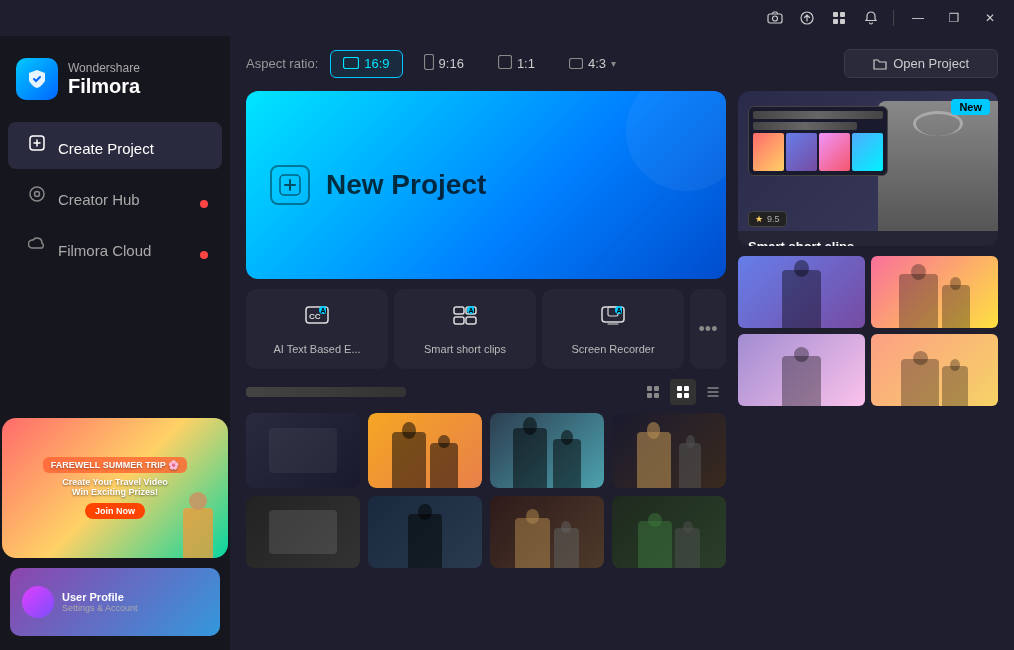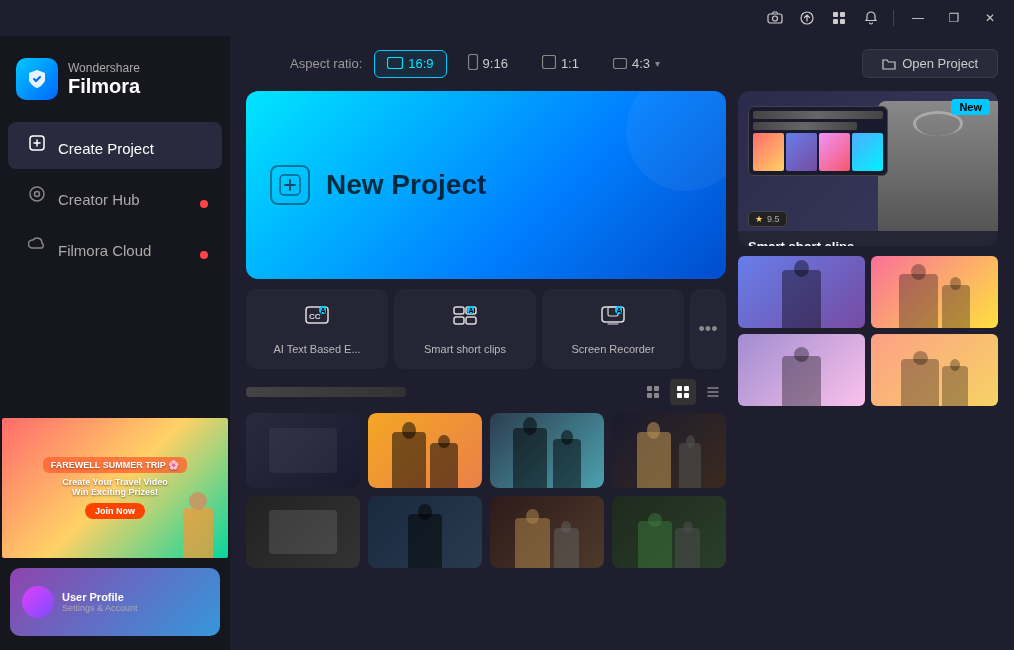--- a/index.html
+++ b/index.html
@@ -115,21 +115,21 @@
       height: 8px;
       background: #ff4444;
       border-radius: 50%;
       position: absolute;
       right: 14px;
     }
 
     
     .sidebar-banner {
       margin: auto 2px 8px;
-      border-radius: 2px;
+      border-radius: 14px;
       overflow: hidden;
       position: relative;
       height: 140px;
       background: linear-gradient(135deg, #ff6b6b, #ffd166, #06d6a0);
     }
     .banner-content {
       position: absolute;
       inset: 0;
       display: flex;
       align-items: center;
@@ -173,21 +173,20 @@
     }
 
     
     .aspect-bar {
       display: flex;
       align-items: center;
       padding: 12px 16px;
       gap: 8px;
       background: #1e1e2e;
       flex-shrink: 0;
-      margin-left: 44px;
     }
     .aspect-label { color: #999; font-size: 13px; margin-right: 4px; }
     .aspect-btn {
       display: flex;
       align-items: center;
       gap: 5px;
       padding: 5px 12px;
       border-radius: 6px;
       cursor: pointer;
       font-size: 13px;
@@ -200,21 +199,21 @@
       background: rgba(0,200,255,0.08);
     }
     .aspect-icon {
       font-size: 14px;
     }
     .open-project-btn {
       margin-left: auto;
       display: flex;
       align-items: center;
       gap: 6px;
-      padding: 6px 19px;
+      padding: 6px 28px;
       border-radius: 6px;
       cursor: pointer;
       font-size: 13px;
       color: #ccc;
       background: #2a2a3a;
       border: 1px solid #3a3a4a;
     }
 
     
     .content-area {

